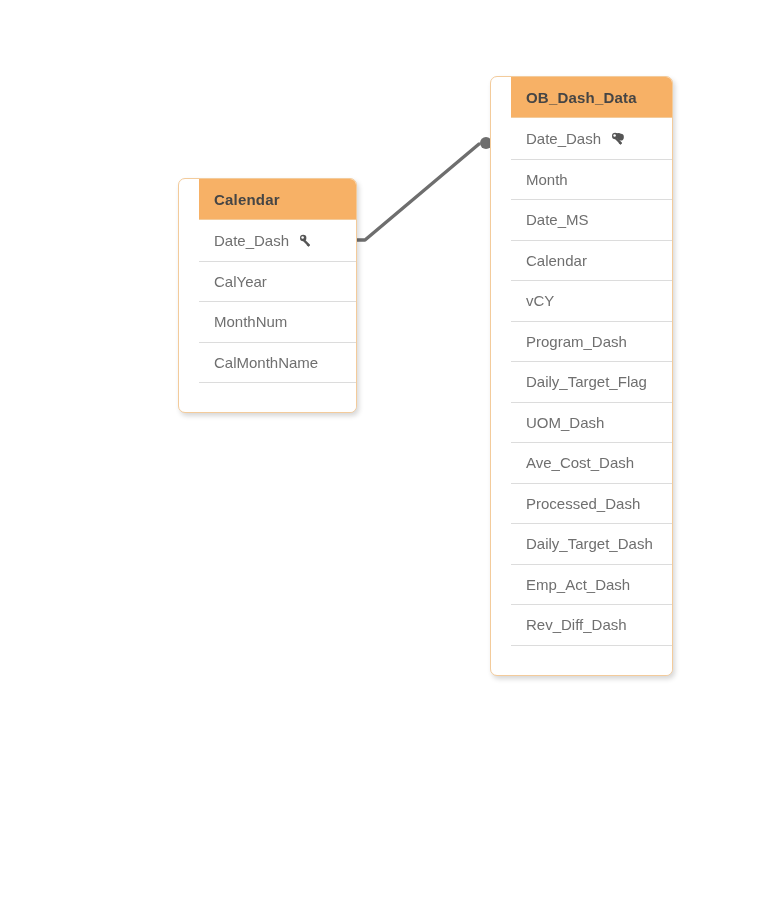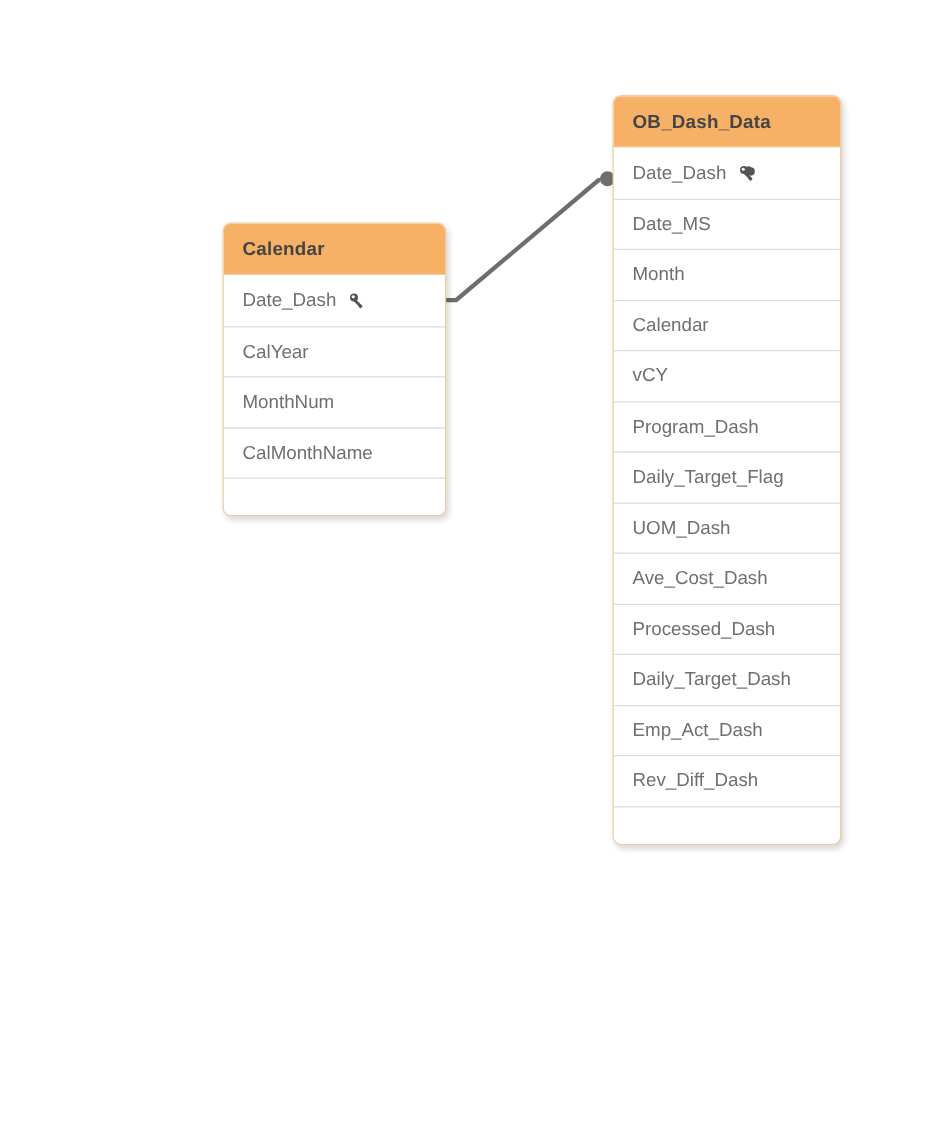--- a/index.html
+++ b/index.html
@@ -38,20 +38,21 @@
   
   .table-card {
     position: absolute;
     z-index: 2;
     box-sizing: border-box;
     background: #ffffff;
     border: 1px solid #f3cb9b;
     border-radius: 7px;
     box-shadow: 2px 3px 5px rgba(0, 0, 0, 0.16);
     overflow: hidden;
+    padding-left: 20px;
   }
 
   .table-header {
     box-sizing: border-box;
     background: #f7b166;
     color: #454545;
     font-size: 15px;
     font-weight: bold;
     letter-spacing: 0.2px;
     display: flex;
@@ -146,24 +147,24 @@
               <circle cx="5.2" cy="5.0" r="3.2"></circle>
               <rect x="6.4" y="6.2" width="8.2" height="2.25" rx="0.6" transform="rotate(45 6.4 6.2)"></rect>
               <rect x="10.0" y="10.3" width="2.6" height="2.2" rx="0.5" transform="rotate(45 10.0 10.3)"></rect>
             </g>
             <circle cx="4.6" cy="4.4" r="1.25" fill="#ffffff"></circle>
           </svg>
         </span>
       </div>
 
       <div class="field-row">
+        <span class="field-label">Month</span>
+      </div>
+      <div class="field-row">
         <span class="field-label">Date_MS</span>
-      </div>
-      <div class="field-row">
-        <span class="field-label">Month</span>
       </div>
       <div class="field-row">
         <span class="field-label">Calendar</span>
       </div>
       <div class="field-row">
         <span class="field-label">vCY</span>
       </div>
       <div class="field-row">
         <span class="field-label">Program_Dash</span>
       </div>

